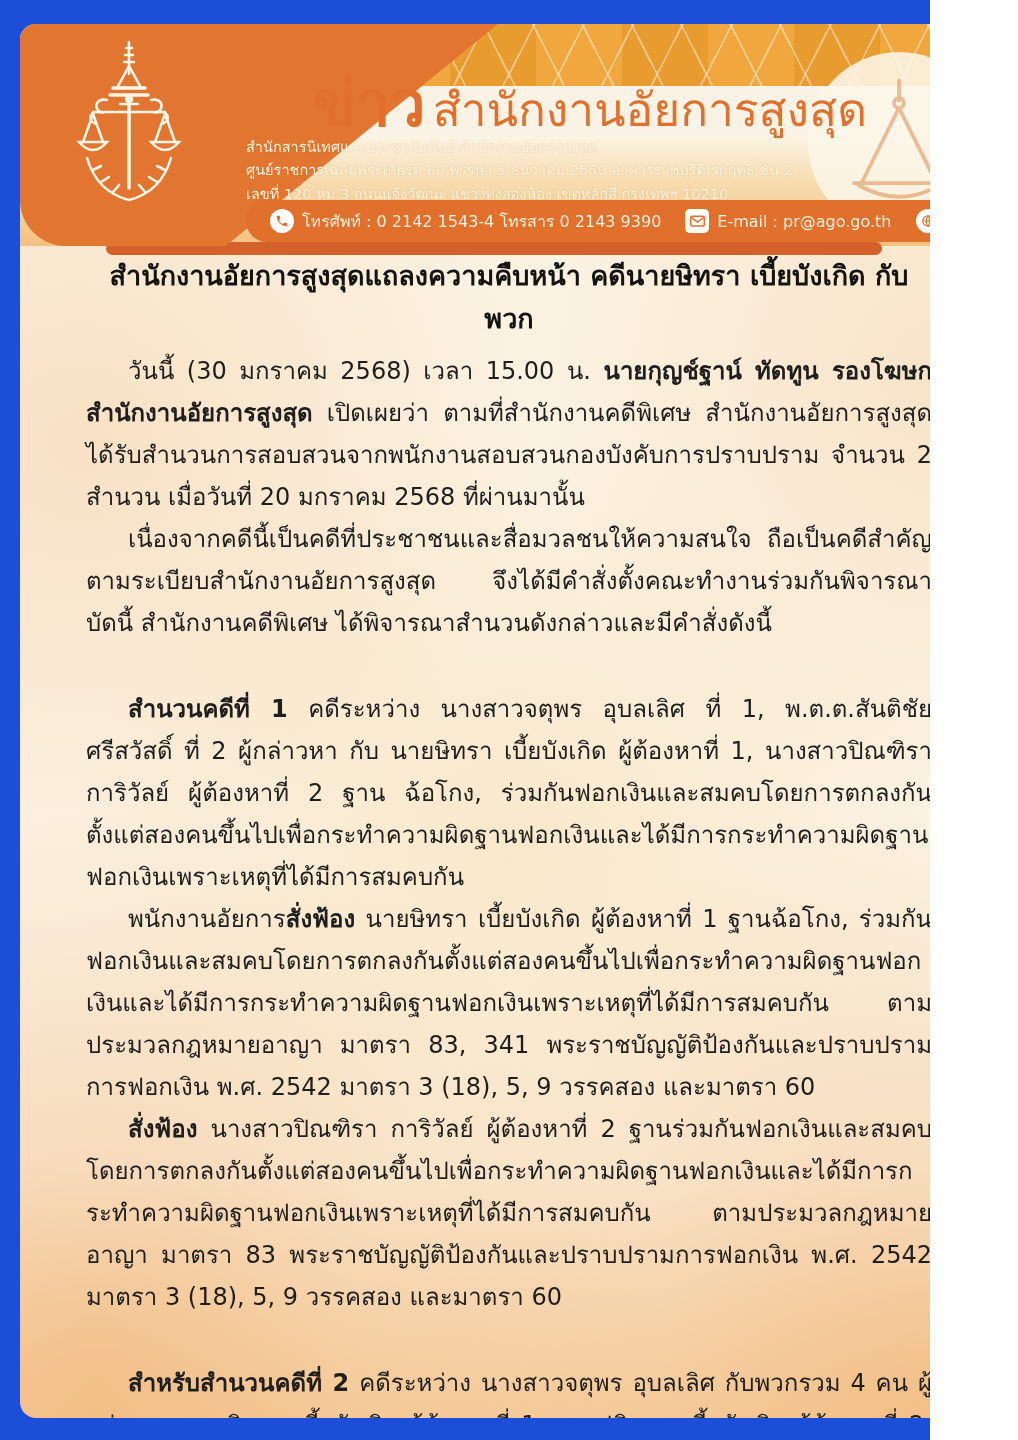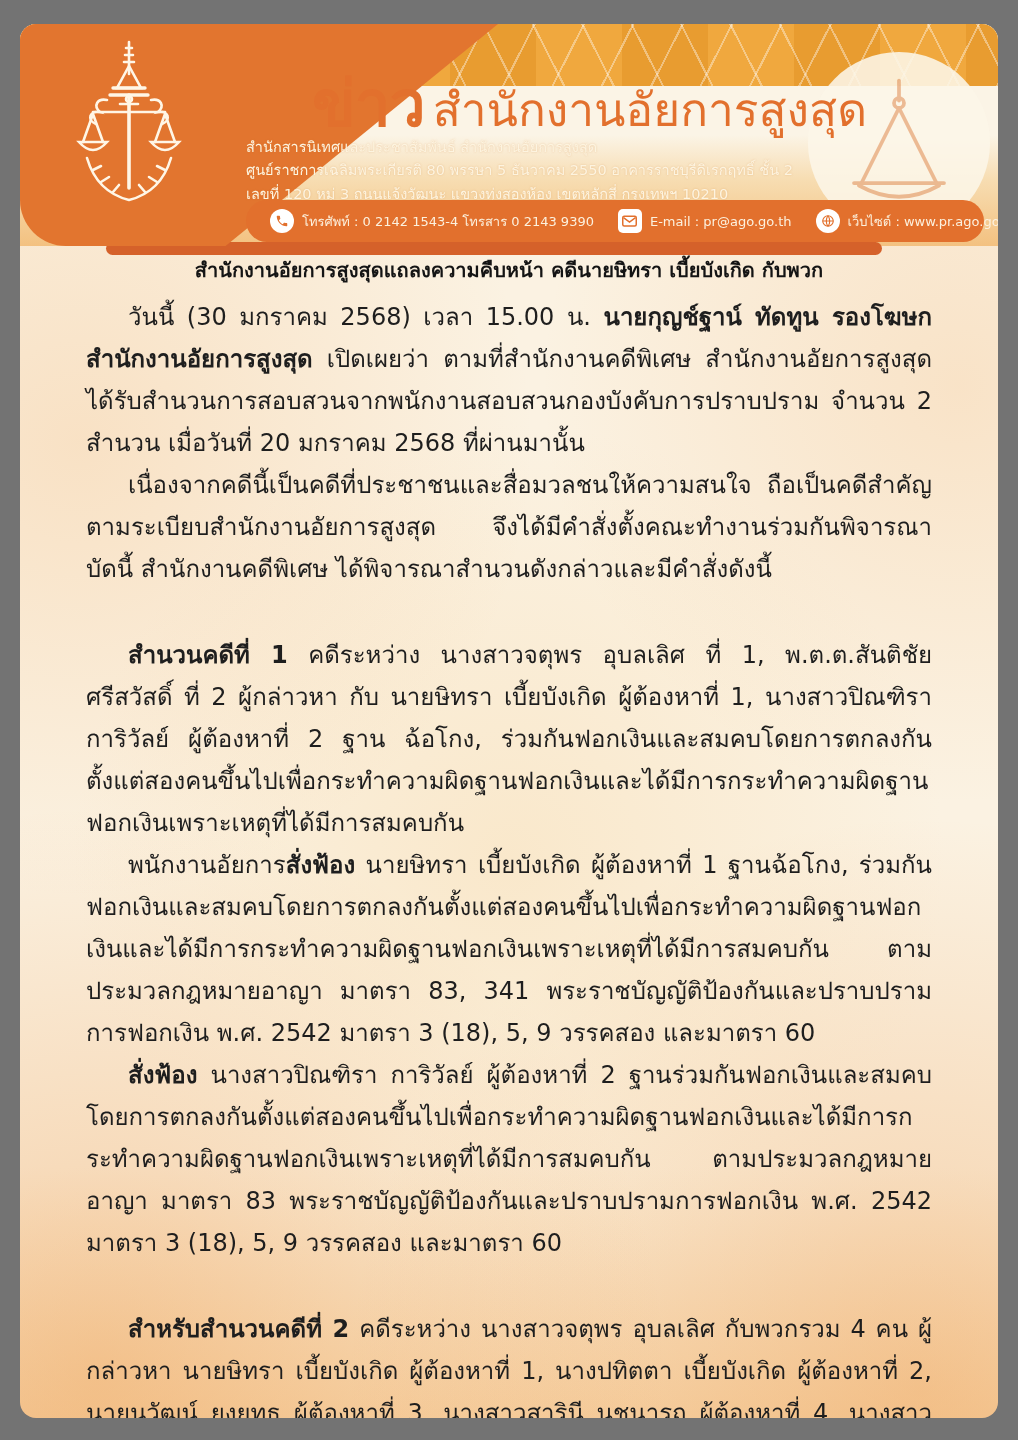--- a/index.html
+++ b/index.html
@@ -1,19 +1,19 @@
 <!DOCTYPE html>
 <html lang="th"><head>
 <meta charset="utf-8">
 <style>
   * { margin:0; padding:0; box-sizing:border-box; }
   html,body { background:#ffffff; }
   body { font-family:"DejaVu Sans","Liberation Sans",sans-serif; }
 
-  .page { position:relative; width:1018px; height:1440px; background:#737373; overflow:hidden; }
+  .page { position:relative; width:930px; height:1440px; background:#1d4ed8; overflow:hidden; }
 
   .doc {
     position:absolute; left:20px; top:24px; width:978px; height:1394px;
     border-radius:16px; overflow:hidden;
     background-color:#FBF2E2;
     background-image:
       radial-gradient(circle at 6% 30%, rgba(238,158,78,.20), transparent 34%),
       radial-gradient(circle at 96% 26%, rgba(238,158,78,.18), transparent 30%),
       radial-gradient(circle at 50% 60%, rgba(248,222,180,.5), transparent 45%),
       radial-gradient(circle at 8% 97%, rgba(235,150,70,.40), transparent 35%),
@@ -60,30 +60,30 @@
   }
 
   .header-bottom-bar {
     position:absolute; left:86px; top:218px; width:776px; height:13px;
     background:#D5612A; border-radius:8px; z-index:1;
   }
   .contact {
     position:absolute; left:226px; right:14px; top:176px; height:42px; z-index:5;
     background:#E2702D; border-radius:22px;
     display:flex; align-items:center; gap:24px; padding:0 24px;
-    color:#FCF1DE; font-size:13px; white-space:nowrap;
+    color:#FCF1DE; font-size:16px; white-space:nowrap;
   }
   .citem { display:flex; align-items:center; gap:8px; }
   .cicon { width:24px; height:24px; border-radius:50%; background:#ffffff;
     display:flex; align-items:center; justify-content:center; flex:0 0 auto; }
   .cicon.sq { border-radius:5px; }
 
   
   .content { padding:0 66px; color:#1e1e1e; }
-  .headline { margin-top:8px; text-align:center; font-size:20px; font-weight:bold; color:#141414; }
+  .headline { margin-top:8px; text-align:center; font-size:27px; font-weight:bold; color:#141414; }
   .para {
     font-size:24px; line-height:1.75; text-align:justify; text-indent:42px;
     margin-top:0;
   }
   .para.first { margin-top:10px; }
   .para.gap { margin-top:44px; }
   .para .bold { font-weight:bold; }
 </style>
 </head>
 <body>

